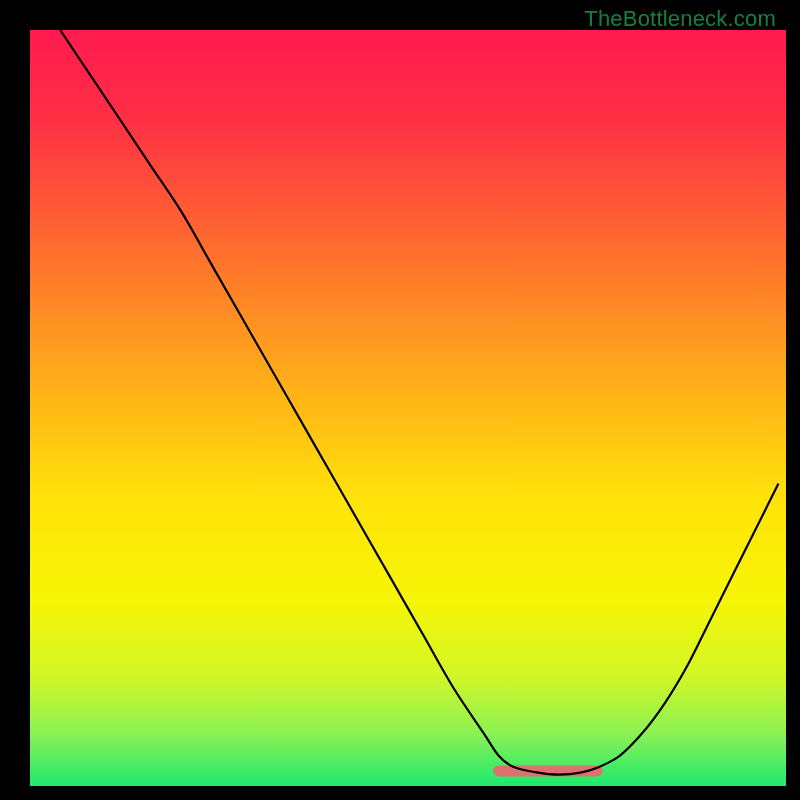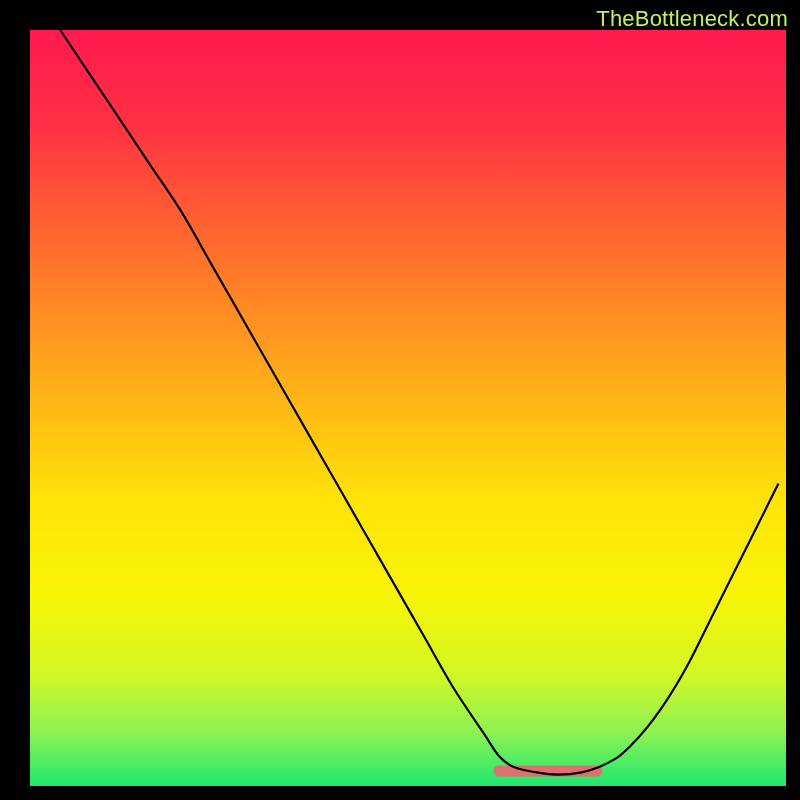--- a/index.html
+++ b/index.html
@@ -13,22 +13,22 @@
   }
   #container {
     position: relative;
     width: 800px;
     height: 800px;
     background: #000;
   }
   #watermark {
     position: absolute;
     top: 6px;
-    right: 12px;
-    color: #bef264;
+    right: 24px;
+    color: #15803d;
     font-size: 22px;
     font-weight: 500;
     letter-spacing: 0.2px;
     z-index: 10;
   }
   svg {
     display: block;
   }
 </style>
 </head>

